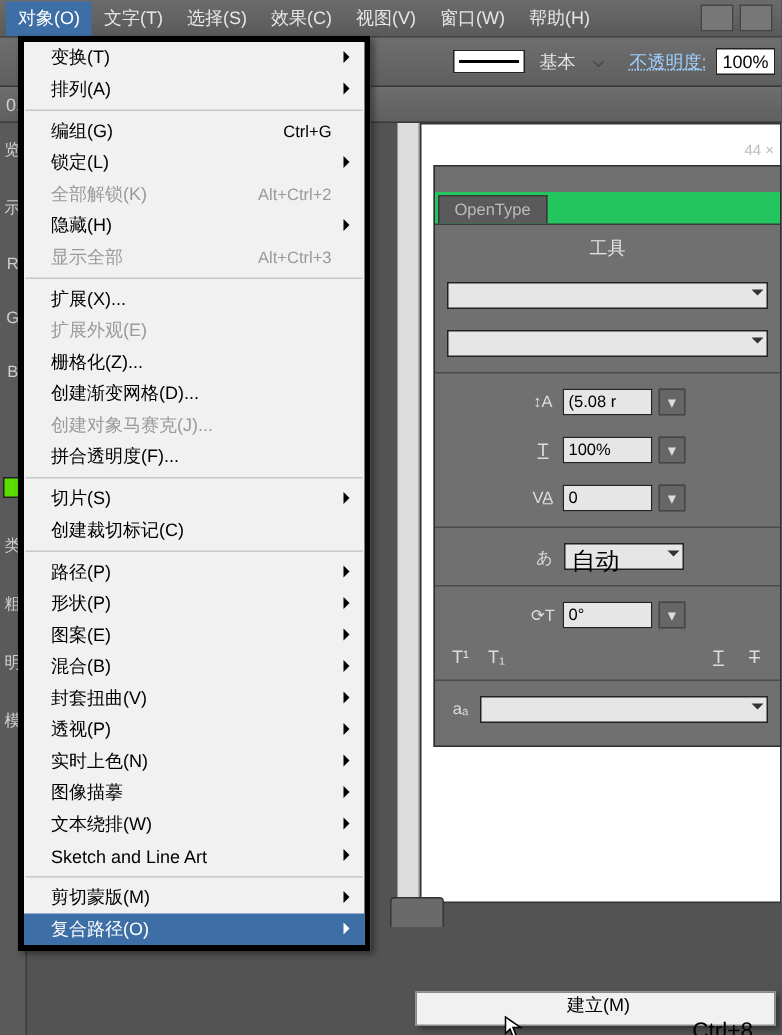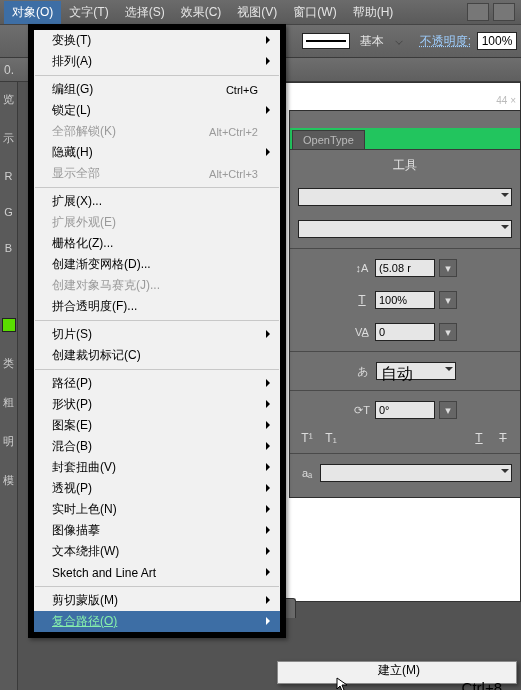--- a/index.html
+++ b/index.html
@@ -36,23 +36,23 @@
   .panel .dd { flex:1; height:18px; background:#e6e6e6; border:1px solid #222; position:relative;}
   .panel .dd::after { content:""; position:absolute; right:2px; top:4px; border:4px solid transparent; border-top-color:#333;}
   .panel .num-field { width:60px; height:18px; background:#e6e6e6; border:1px solid #222; color:#000; display:flex; align-items:center; padding:0 3px; font-size:11px;}
   .panel .icon { width:18px; height:18px; display:flex; align-items:center; justify-content:center; font-size:11px; color:#ddd;}
   .panel .icon.box { border:1px solid #444; background:#666;}
   .panel .sep { height:1px; background:#4a4a4a; margin:3px 0;}
   .panel .toolbar-icons { display:flex; gap:6px; padding:4px 8px; align-items:center;}
   .panel .ti { width:18px; height:16px; color:#ddd; display:flex; align-items:center; justify-content:center; font-size:12px;}
   .panel .flyhead { position:absolute; top:-16px; right:4px; font-size:10px; color:#bbb;}
 
-  .dropdown { position:absolute; top:24px; left:28px; width:258px; background:#f1f1f1; border:6px solid #000000; box-shadow: 2px 2px 4px rgba(0,0,0,.4); color:#000;}
+  .dropdown { position:absolute; top:24px; left:12px; width:235px; background:#f1f1f1; border:4px solid #000000; box-shadow: 2px 2px 4px rgba(0,0,0,.4); color:#000;}
   .dropdown .ditem { display:flex; align-items:center; height:21px; padding:0 22px 0 18px; position:relative; cursor:default;}
-  .dropdown .ditem:hover, .dropdown .ditem.hover { background:#3d6ea5; color:#86efac;text-decoration:underline;}
+  .dropdown .ditem:hover, .dropdown .ditem.hover { background:#3d6ea5; color:#ffffff;}
   .dropdown .ditem.disabled { color:#9a9a9a;}
   .dropdown .ditem .shortcut { margin-left:auto; font-size:11px;}
   .dropdown .ditem .arrow { position:absolute; right:6px; top:6px; border:4px solid transparent; border-left-color:#000;}
   .dropdown .ditem.hover .arrow, .dropdown .ditem:hover .arrow { border-left-color:#fff;}
   .dropdown .dsep { height:1px; background:#c8c8c8; margin:3px 1px;}
 
   .submenu { position:absolute; left:277px; top:685px; transform:translateY(-24px); width:240px; background:#f1f1f1; border:1px solid #8a8a8a; box-shadow:2px 2px 4px rgba(0,0,0,.4);}
   .submenu .ditem { display:flex; align-items:center; height:21px; padding:0 14px 0 18px; color:#000;flex-direction:column;}
   .submenu .ditem .shortcut { margin-left:auto; font-size:15px;}
 

